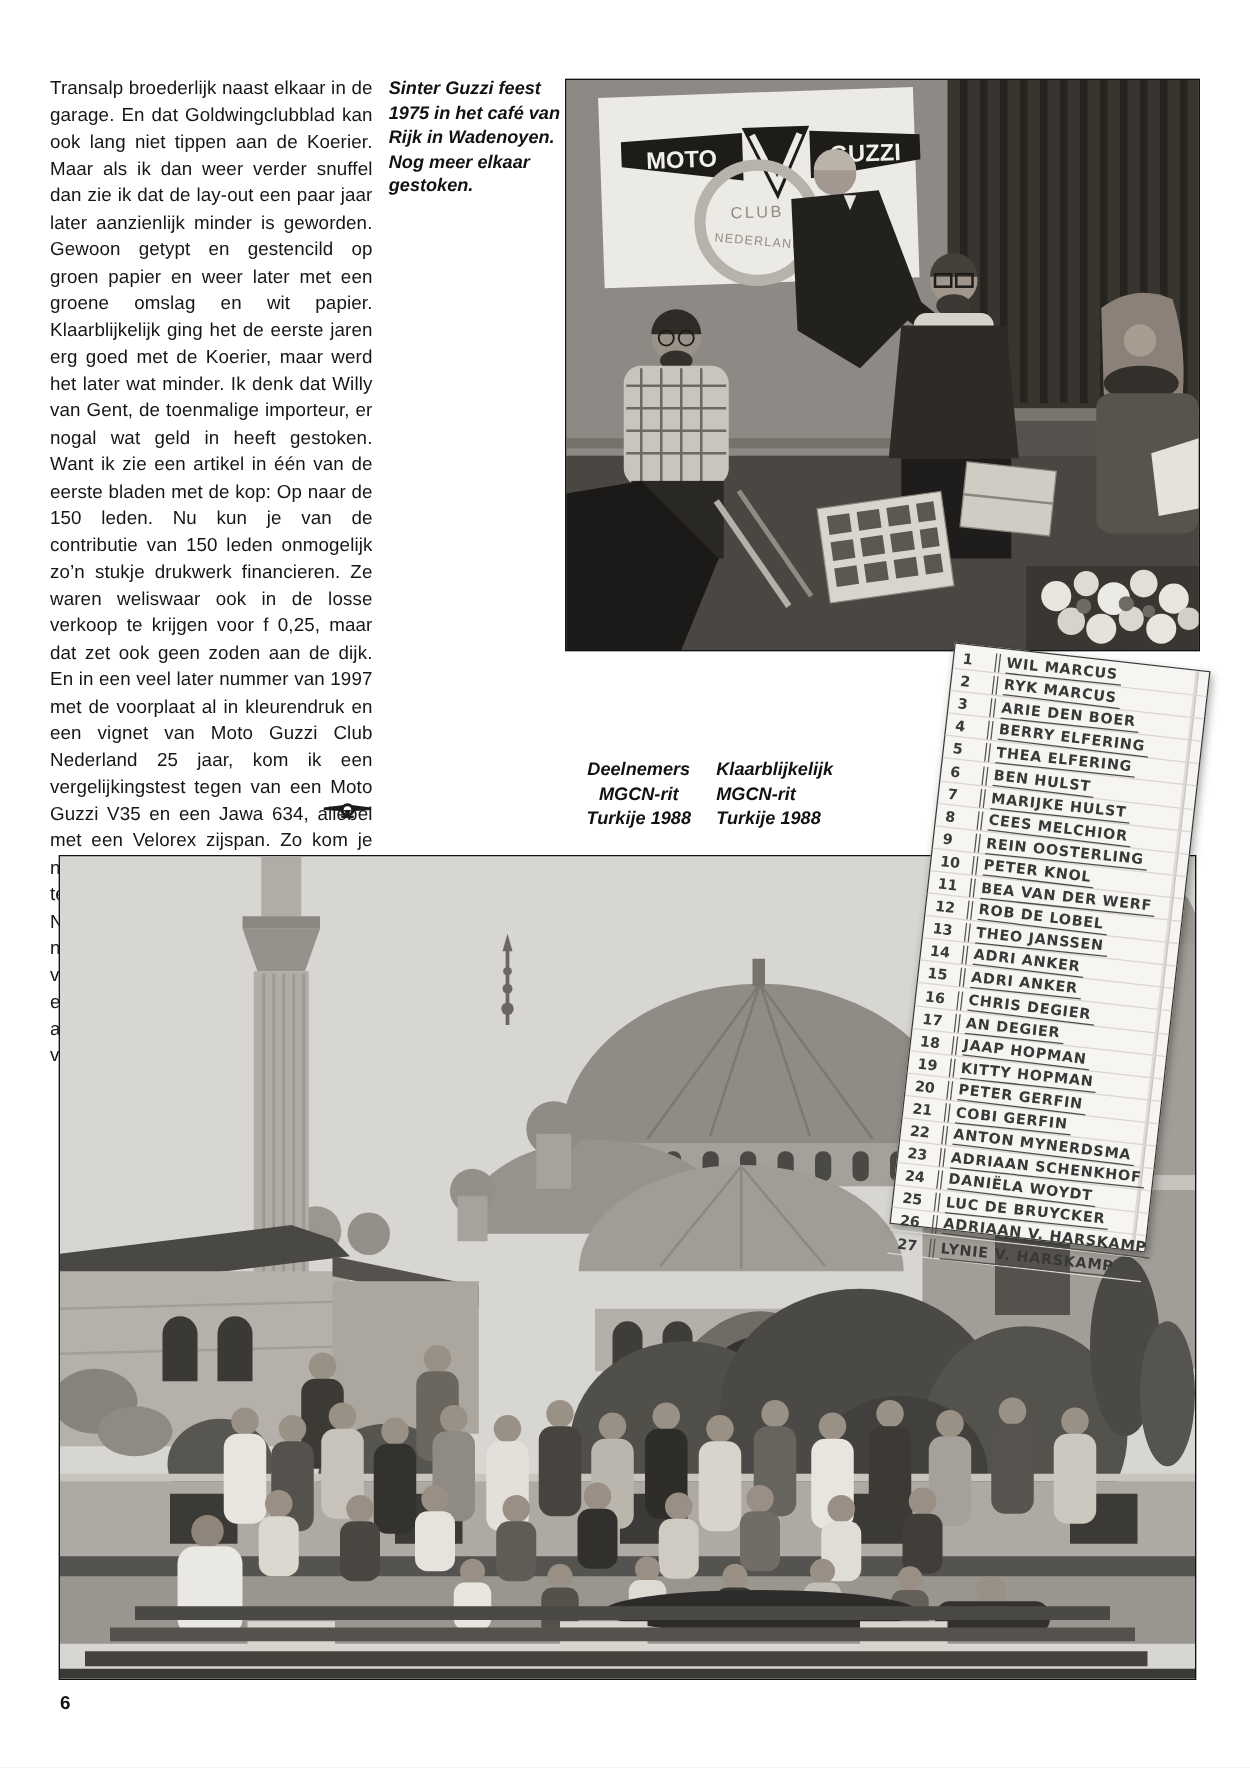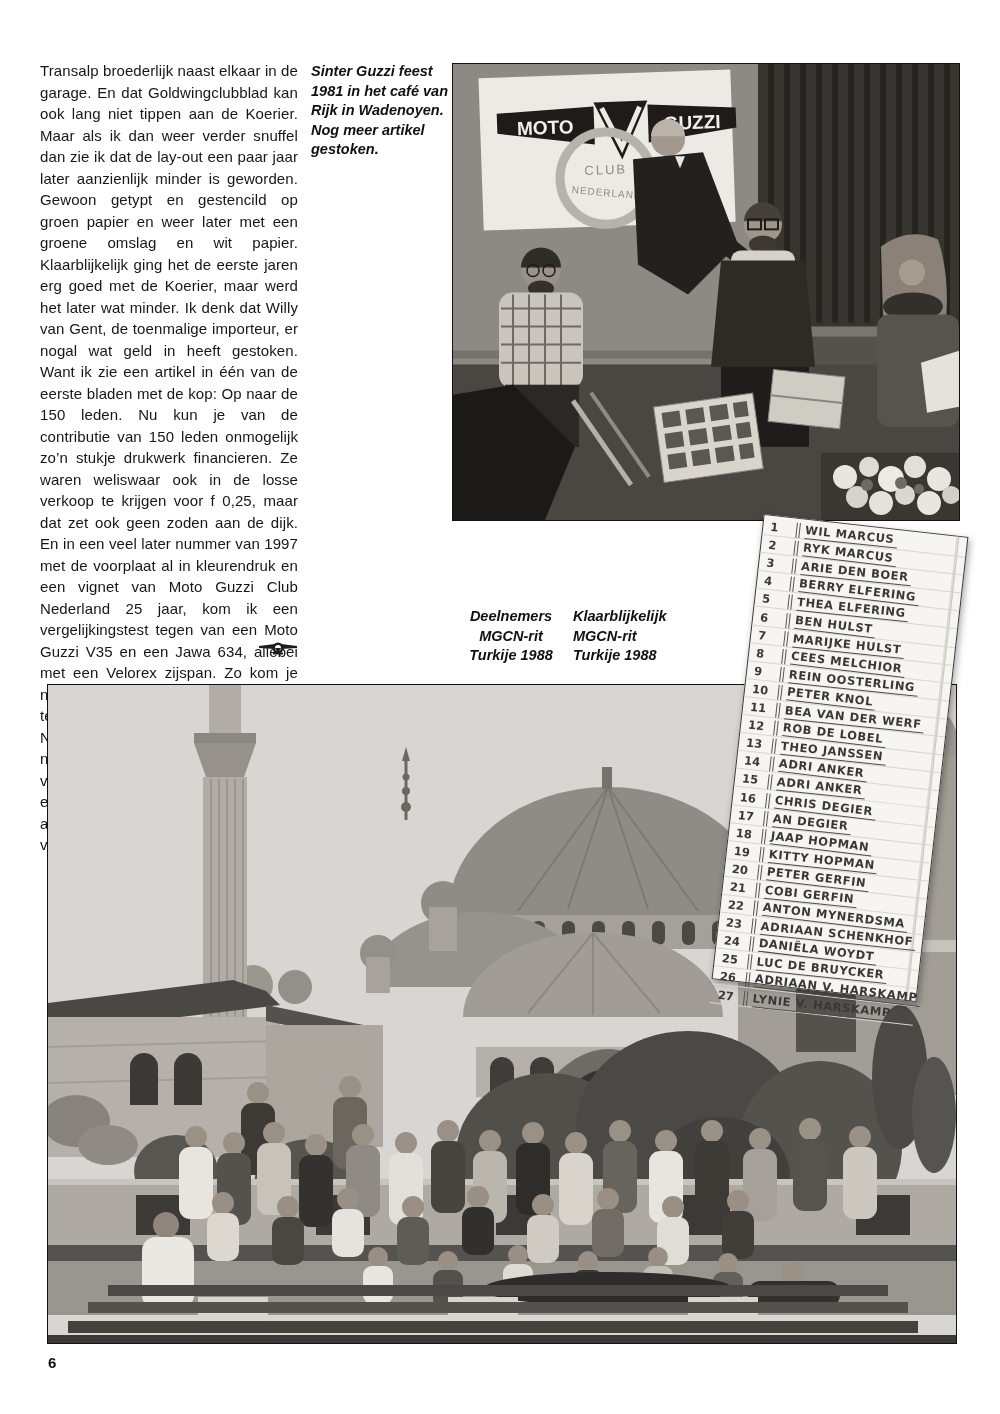--- a/index.html
+++ b/index.html
@@ -74,23 +74,23 @@
       <polygon points="39,6 23,4 23,9 39,8" fill="#1c1c1c"></polygon>
       <circle cx="20" cy="8" r="5.5" fill="#1c1c1c"></circle>
       <circle cx="20" cy="8" r="3" fill="#ffffff"></circle>
       <path d="M17,8 L20,13 L23,8 Z" fill="#1c1c1c"></path>
       <rect x="15" y="12.5" width="10" height="2" fill="#1c1c1c"></rect>
     </svg>
   </div>
 
   <div class="caption caption-top">
     <div>Sinter Guzzi feest</div>
-    <div>1981 in het café van</div>
+    <div>1975 in het café van</div>
     <div>Rijk in Wadenoyen.</div>
-    <div>Nog meer artikel</div>
+    <div>Nog meer elkaar</div>
     <div>gestoken.</div>
   </div>
 
   <div class="photo photo-top">
     <svg viewBox="0 0 506 455" preserveAspectRatio="none">
       <rect x="0" y="0" width="506" height="455" fill="#55524e"></rect>
       <rect x="0" y="0" width="320" height="300" fill="#8d8a85"></rect>
 
       <g>
         <rect x="305" y="0" width="201" height="262" fill="#38352f"></rect>

